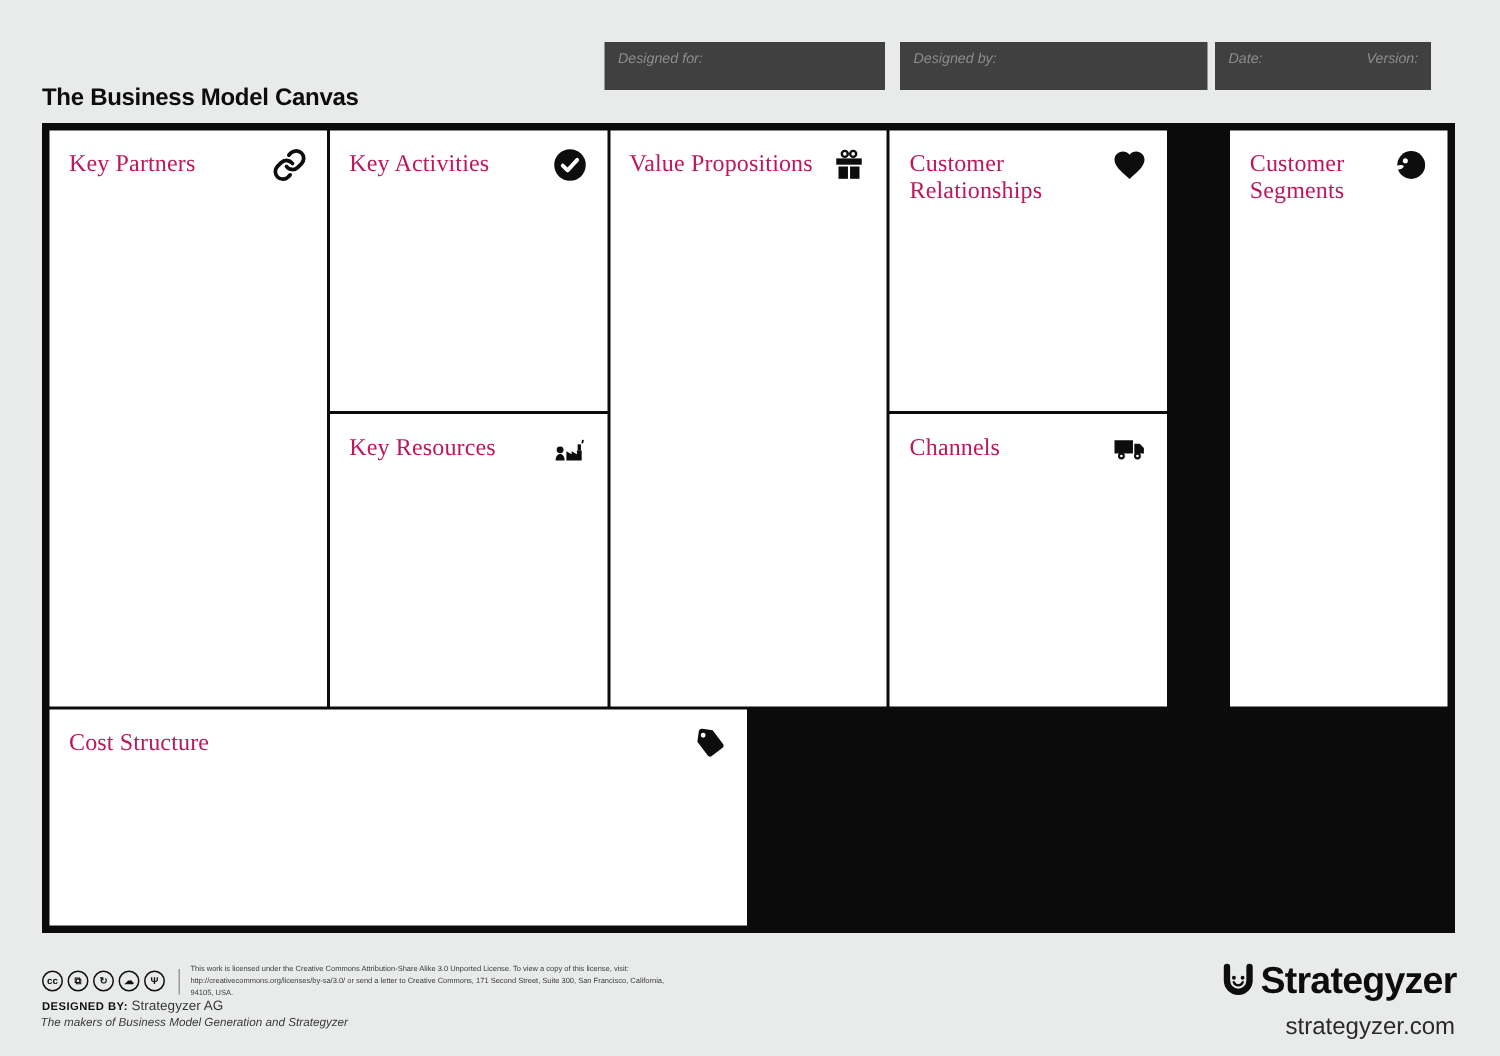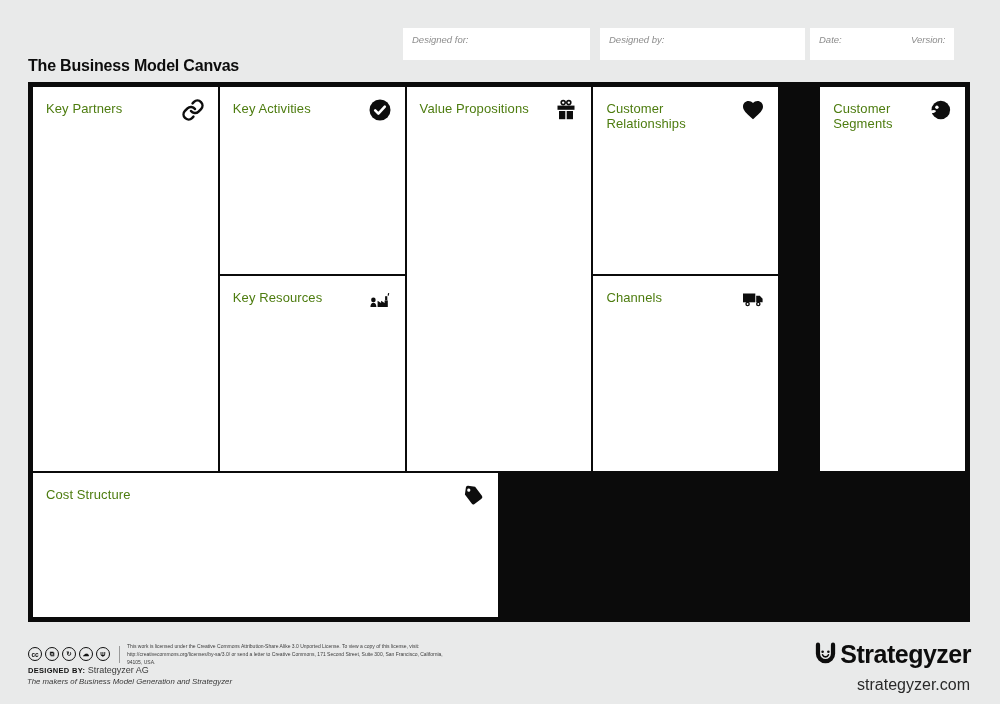--- a/index.html
+++ b/index.html
@@ -12,39 +12,39 @@
     color:#1a1a1a;
   }
   .page { position:absolute; inset:0; }
 
   
   .title {
     position:absolute; left:28px; top:30px;
     font-size:16px; font-weight:bold; letter-spacing:-0.2px; color:#0d0d0d;margin-top:27px;
   }
   .hfield {
-    position:absolute; top:28px; height:32px; background:#ffffff;
+    position:absolute; top:28px; height:32px; background:#404040;
     padding:6px 9px; font-size:9.5px; font-style:italic; color:#8d8d8d;
   }
   .hfield.f0 { left:403px; width:187px; }
   .hfield.f1 { left:600px; width:205px; }
   .hfield.f2 { left:810px; width:104px; }
   .hfield.f3 { left:902px; width:52px; }
 
   
   .canvas {
     position:absolute; left:28px; top:82px; width:942px; height:540px;
     background:#0b0b0b; border:5px solid #0b0b0b;
     display:grid; gap:2px;
     grid-template-columns:repeat(10,1fr);
     grid-template-rows:187px 195px 1fr;
   }
   .cell { background:#ffffff; padding:11px 13px; }
   .cell-head { display:flex; justify-content:space-between; align-items:flex-start; }
-  .cell-label { font-size:13px; color:#4d7c0f; padding-top:3px; letter-spacing:0.1px; }
+  .cell-label { font-size:16px; color:#be185d; padding-top:3px; letter-spacing:0.1px;font-family:Liberation Serif, serif; }
   .icon { width:24px; height:24px; flex:0 0 auto; color:#0d0d0d; }
   .icon svg { width:100%; height:100%; display:block; }
 
   .c-key-partners            { grid-column:1/3;  grid-row:1/3; }
   .c-key-activities          { grid-column:3/5;  grid-row:1/2; }
   .c-key-resources           { grid-column:3/5;  grid-row:2/3; }
   .c-value-propositions      { grid-column:5/7;  grid-row:1/3; }
   .c-customer-relationships  { grid-column:7/9;  grid-row:1/2; }
   .c-channels                { grid-column:7/9;  grid-row:2/3; }
   .c-customer-segments       { grid-column:9/11; grid-row:1/3;margin-left:40px; }

